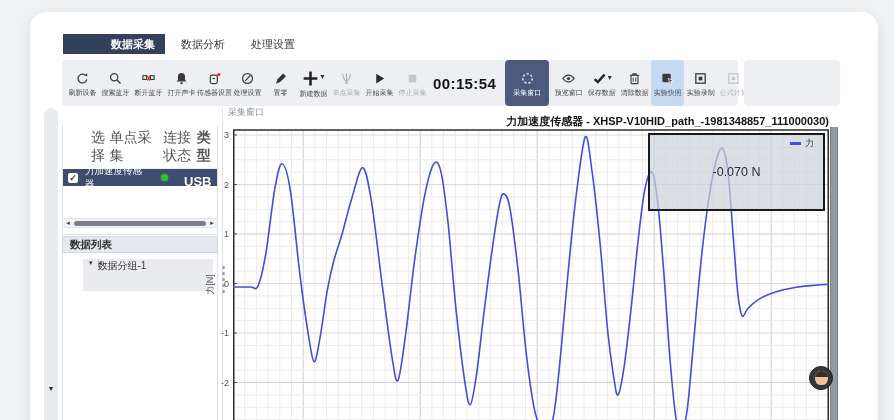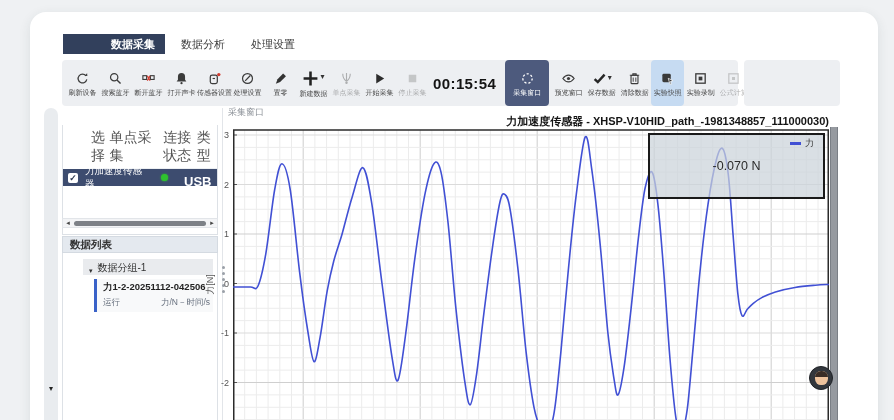--- a/index.html
+++ b/index.html
@@ -34,53 +34,53 @@
   .collapse-strip{position:absolute;left:14px;top:96px;width:14px;height:330px;background:#e9ecef;
                   border-radius:7px;display:flex;align-items:center;justify-content:center;}
   .collapse-strip .arrow{font-size:8px;color:#222;margin-top:230px;}
   .panel-hd{position:absolute;left:32px;width:156px;height:17px;background:#e4e9ef;border:1px solid #d4dae1;
             font-size:10.5px;font-weight:bold;color:#333;line-height:15px;padding-left:7px;}
   .leftpanel{position:absolute;left:32px;top:113px;width:156px;height:110px;border:1px solid #dde1e6;border-top:none;background:#fff;}
   .thead{display:flex;font-size:14px;color:#555;padding:4px 0 3px 4px;border-bottom:1px solid #eceff2;margin-left:24px;}
   .thead span:nth-child(1){width:22px;}
   .thead span:nth-child(2){width:64px;}
   .thead span:nth-child(3){width:40px;}
-  .thead span:nth-child(4){width:24px;}
+  .thead span:nth-child(4){width:24px;font-weight:bold;}
   .srow{display:flex;align-items:center;height:17px;background:#3d4c6f;color:#fff;font-size:9.5px;}
   .cb{width:10px;height:10px;background:#fff;border-radius:2px;margin:0 7px 0 5px;color:#2c3850;
       font-size:9px;line-height:10px;text-align:center;font-weight:bold;}
   .srow .nm{width:62px;}
   .dot{width:7px;height:7px;border-radius:50%;background:#2fc22f;margin:0 16px 0 14px;box-shadow:0 0 2px #2fc22f;}
   .srow .tp{font-size:13px;font-weight:bold;margin-top:8px;}
   .hscroll{position:absolute;left:32px;top:206px;width:156px;height:10px;display:flex;align-items:center;
            background:#f3f4f6;border:1px solid #e2e5e9;}
   .hscroll .arr{font-size:7px;color:#444;width:10px;text-align:center;}
   .hscroll .thumb{flex:1;height:5px;background:#7d8187;border-radius:3px;margin:0 1px;}
 
   .datalist{position:absolute;left:32px;top:241px;width:156px;height:185px;border:1px solid #dde1e6;border-top:none;background:#fff;}
-  .group-row{margin:6px 4px 0 20px;height:16px;background:#e9ebee;font-size:10px;color:#333;
-             display:flex;align-items:flex-end;gap:5px;padding-left:6px;}
+  .group-row{margin:6px 4px 0 20px;height:32px;background:#e9ebee;font-size:10px;color:#333;
+             display:flex;align-items:flex-start;gap:5px;padding-left:6px;}
   .group-row .tri{font-size:7px;}
   .data-item{margin:4px 4px 0 31px;padding:2px 3px 3px 6px;border-left:3px solid #3a62c8;background:#f8f9fa;}
   .data-item .ttl{font-size:9.5px;font-weight:bold;color:#222;white-space:nowrap;overflow:hidden;}
   .data-item .sub{display:flex;justify-content:space-between;font-size:8.5px;color:#67707e;margin-top:3px;}
 
   .vdivider{position:absolute;left:192px;top:96px;width:1px;height:334px;background:#e2e5e9;}
   .splitter-dots{position:absolute;left:191px;top:254px;width:4px;display:flex;flex-direction:column;gap:3px;align-items:center;}
   .splitter-dots i{width:3px;height:3px;border-radius:50%;background:#9aa0a8;}
 
   
   .chart-label{position:absolute;left:198px;top:94px;font-size:9px;color:#8a8f96;}
   .chart-title{position:absolute;left:203px;top:102px;width:596px;text-align:right;font-size:11px;
                font-weight:bold;color:#141414;}
   #plotwrap{position:absolute;left:203px;top:115px;width:596px;height:303px;}
   #plot{position:absolute;left:0;top:0;}
   .ytick{position:absolute;width:16px;text-align:right;font-size:9px;color:#555;height:10px;line-height:10px;}
   .ylab{position:absolute;left:170px;top:266px;font-size:9px;color:#555;transform:rotate(-90deg);}
-  .annotation{position:absolute;left:618px;top:121px;width:177px;height:66px;background:rgba(203,210,218,.72);
+  .annotation{position:absolute;left:618px;top:121px;width:177px;height:78px;background:rgba(203,210,218,.72);
               border:2px solid #1a1a1a;display:flex;align-items:center;justify-content:center;
               font-size:12.5px;color:#2b2b2b;}
   .legend{position:absolute;left:760px;top:125px;display:flex;align-items:center;gap:4px;font-size:9px;color:#333;}
   .legend .dash{width:11px;height:2.5px;background:#4150d4;}
   .vscroll{position:absolute;left:800px;top:115px;width:8px;height:315px;background:#969aa0;
            border-left:1px solid #7a7f86;border-right:1px solid #7a7f86;}
   .avatar{position:absolute;left:779px;top:354px;width:24px;height:24px;border-radius:50%;background:#33373d;
           border:1px solid #1f2226;display:flex;align-items:center;justify-content:center;}
   .avatar .face{width:13px;height:14px;border-radius:45%;background:#eec39d;position:relative;overflow:hidden;}
   .avatar .hair{position:absolute;left:0;top:0;width:13px;height:6px;background:#3a2d26;border-radius:45% 45% 0 0;}
@@ -255,27 +255,20 @@
     <span class="arr">◂</span>
     <span class="thumb"></span>
     <span class="arr">▸</span>
   </div>
 
   <div class="panel-hd" style="top:224px;">数据列表</div>
   <div class="datalist">
     <div class="group-row">
       <span class="tri">▾</span>
       <span>数据分组-1</span>
-    </div>
-    <div class="data-item">
-      <div class="ttl">力1-2-20251112-042506</div>
-      <div class="sub">
-        <span>运行</span>
-        <span>力/N－时间/s</span>
-      </div>
     </div>
   </div>
 
   <div class="vdivider"></div>
   <div class="splitter-dots">
         <i></i>
         <i></i>
         <i></i>
         <i></i>
         <i></i>

